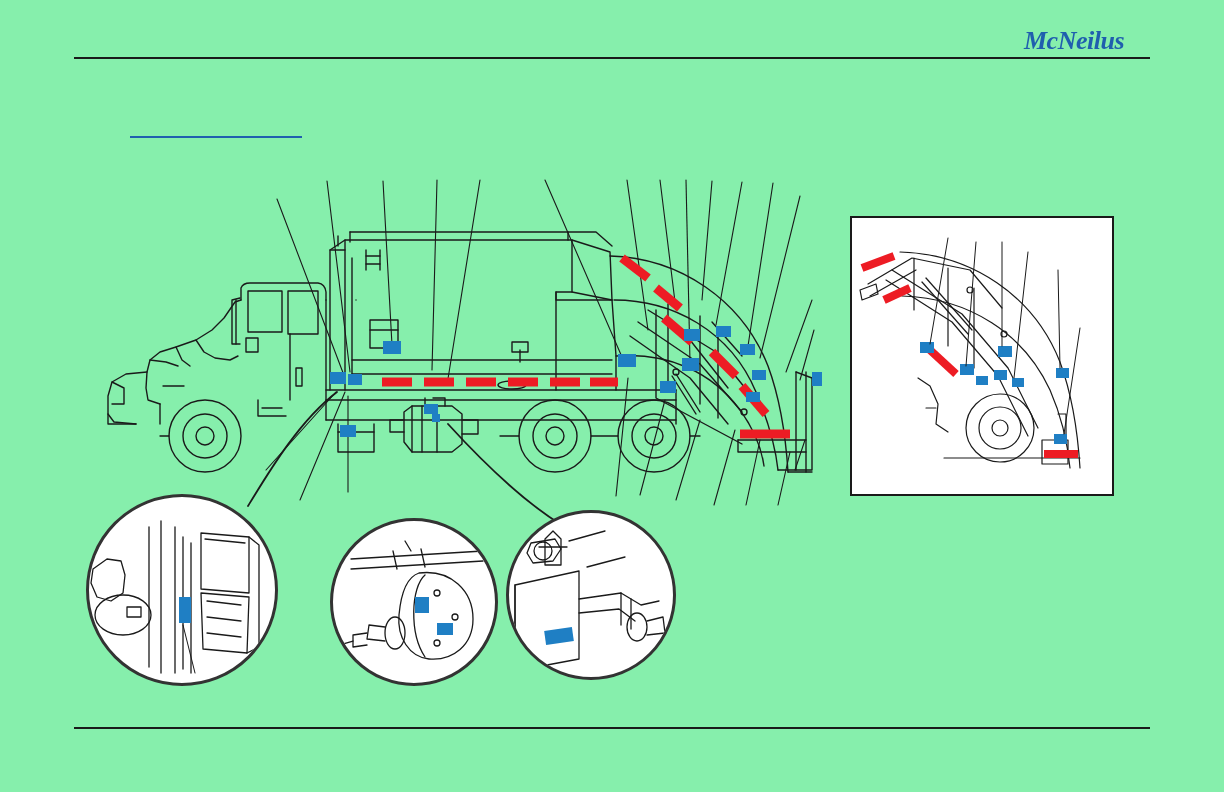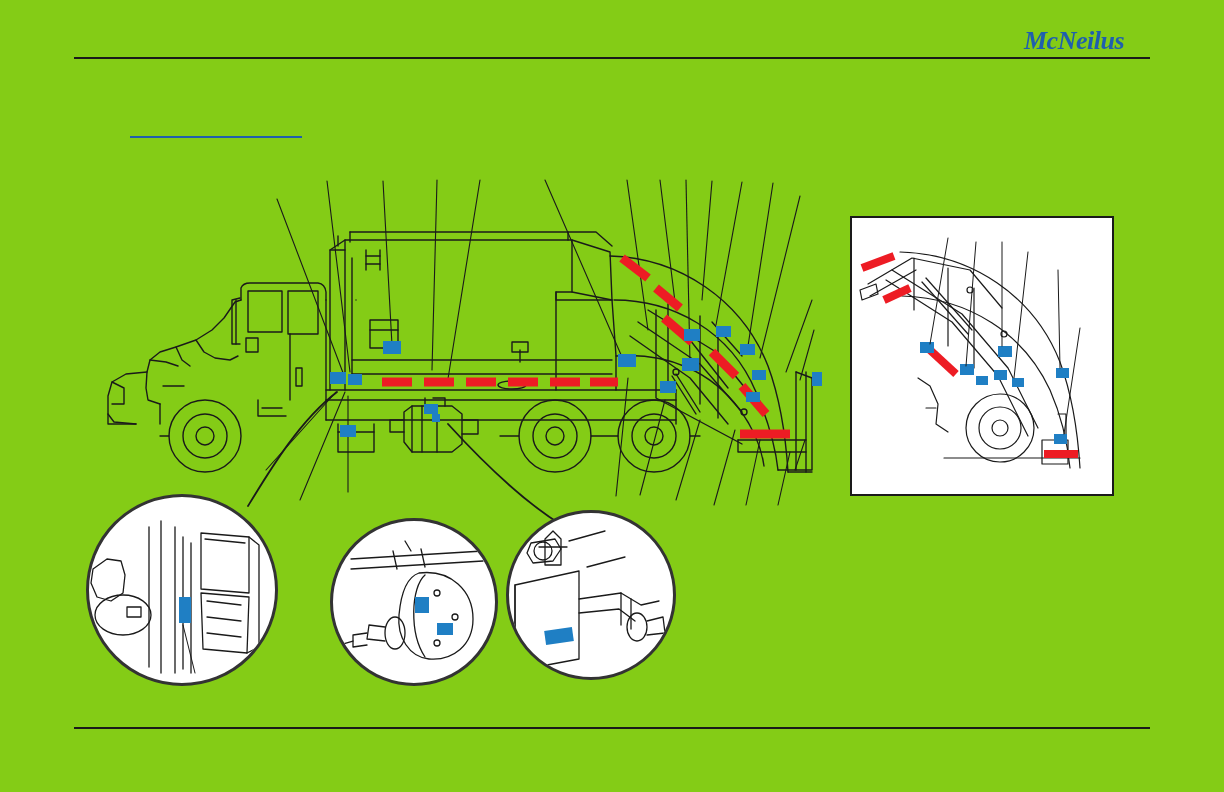--- a/index.html
+++ b/index.html
@@ -10,21 +10,21 @@
   body {
     width: 1224px;
     height: 792px;
     position: relative;
     font-family: "Liberation Sans", sans-serif;
     overflow: hidden;
   }
   .page {
     position: absolute;
     inset: 0;
-    background: #84cc16;
+    background: #86efac;
   }
   
   .brand {
     position: absolute;
     right: 100px;
     top: 28px;
     font-family: "Liberation Serif", serif;
     font-style: italic;
     font-weight: bold;
     font-size: 26px;

